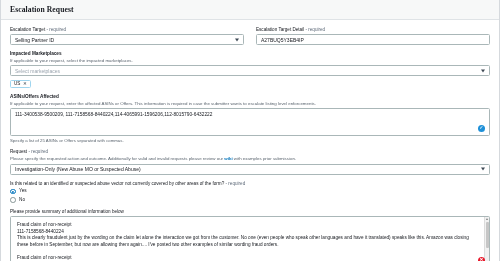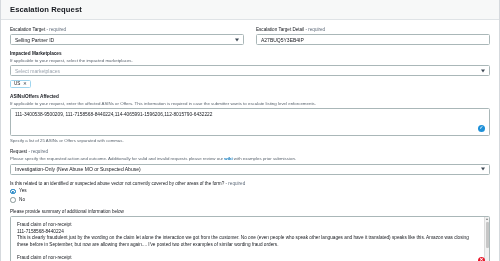--- a/index.html
+++ b/index.html
@@ -26,20 +26,21 @@
   }
   
   .header {
     height: 20px;
     background: #f7f8f8;
     border-bottom: 1px solid #dfe3e6;
     display: flex;
     align-items: center;
     padding: 0 0 0 9px;
     box-sizing: border-box;
+    font-family: Liberation Serif, serif;
   }
   .header-title {
     font-size: 7.6px;
     font-weight: bold;
     color: #16191f;
     letter-spacing: 0.1px;
   }
   
   .content {
     padding: 7px 9px 0 9px;

